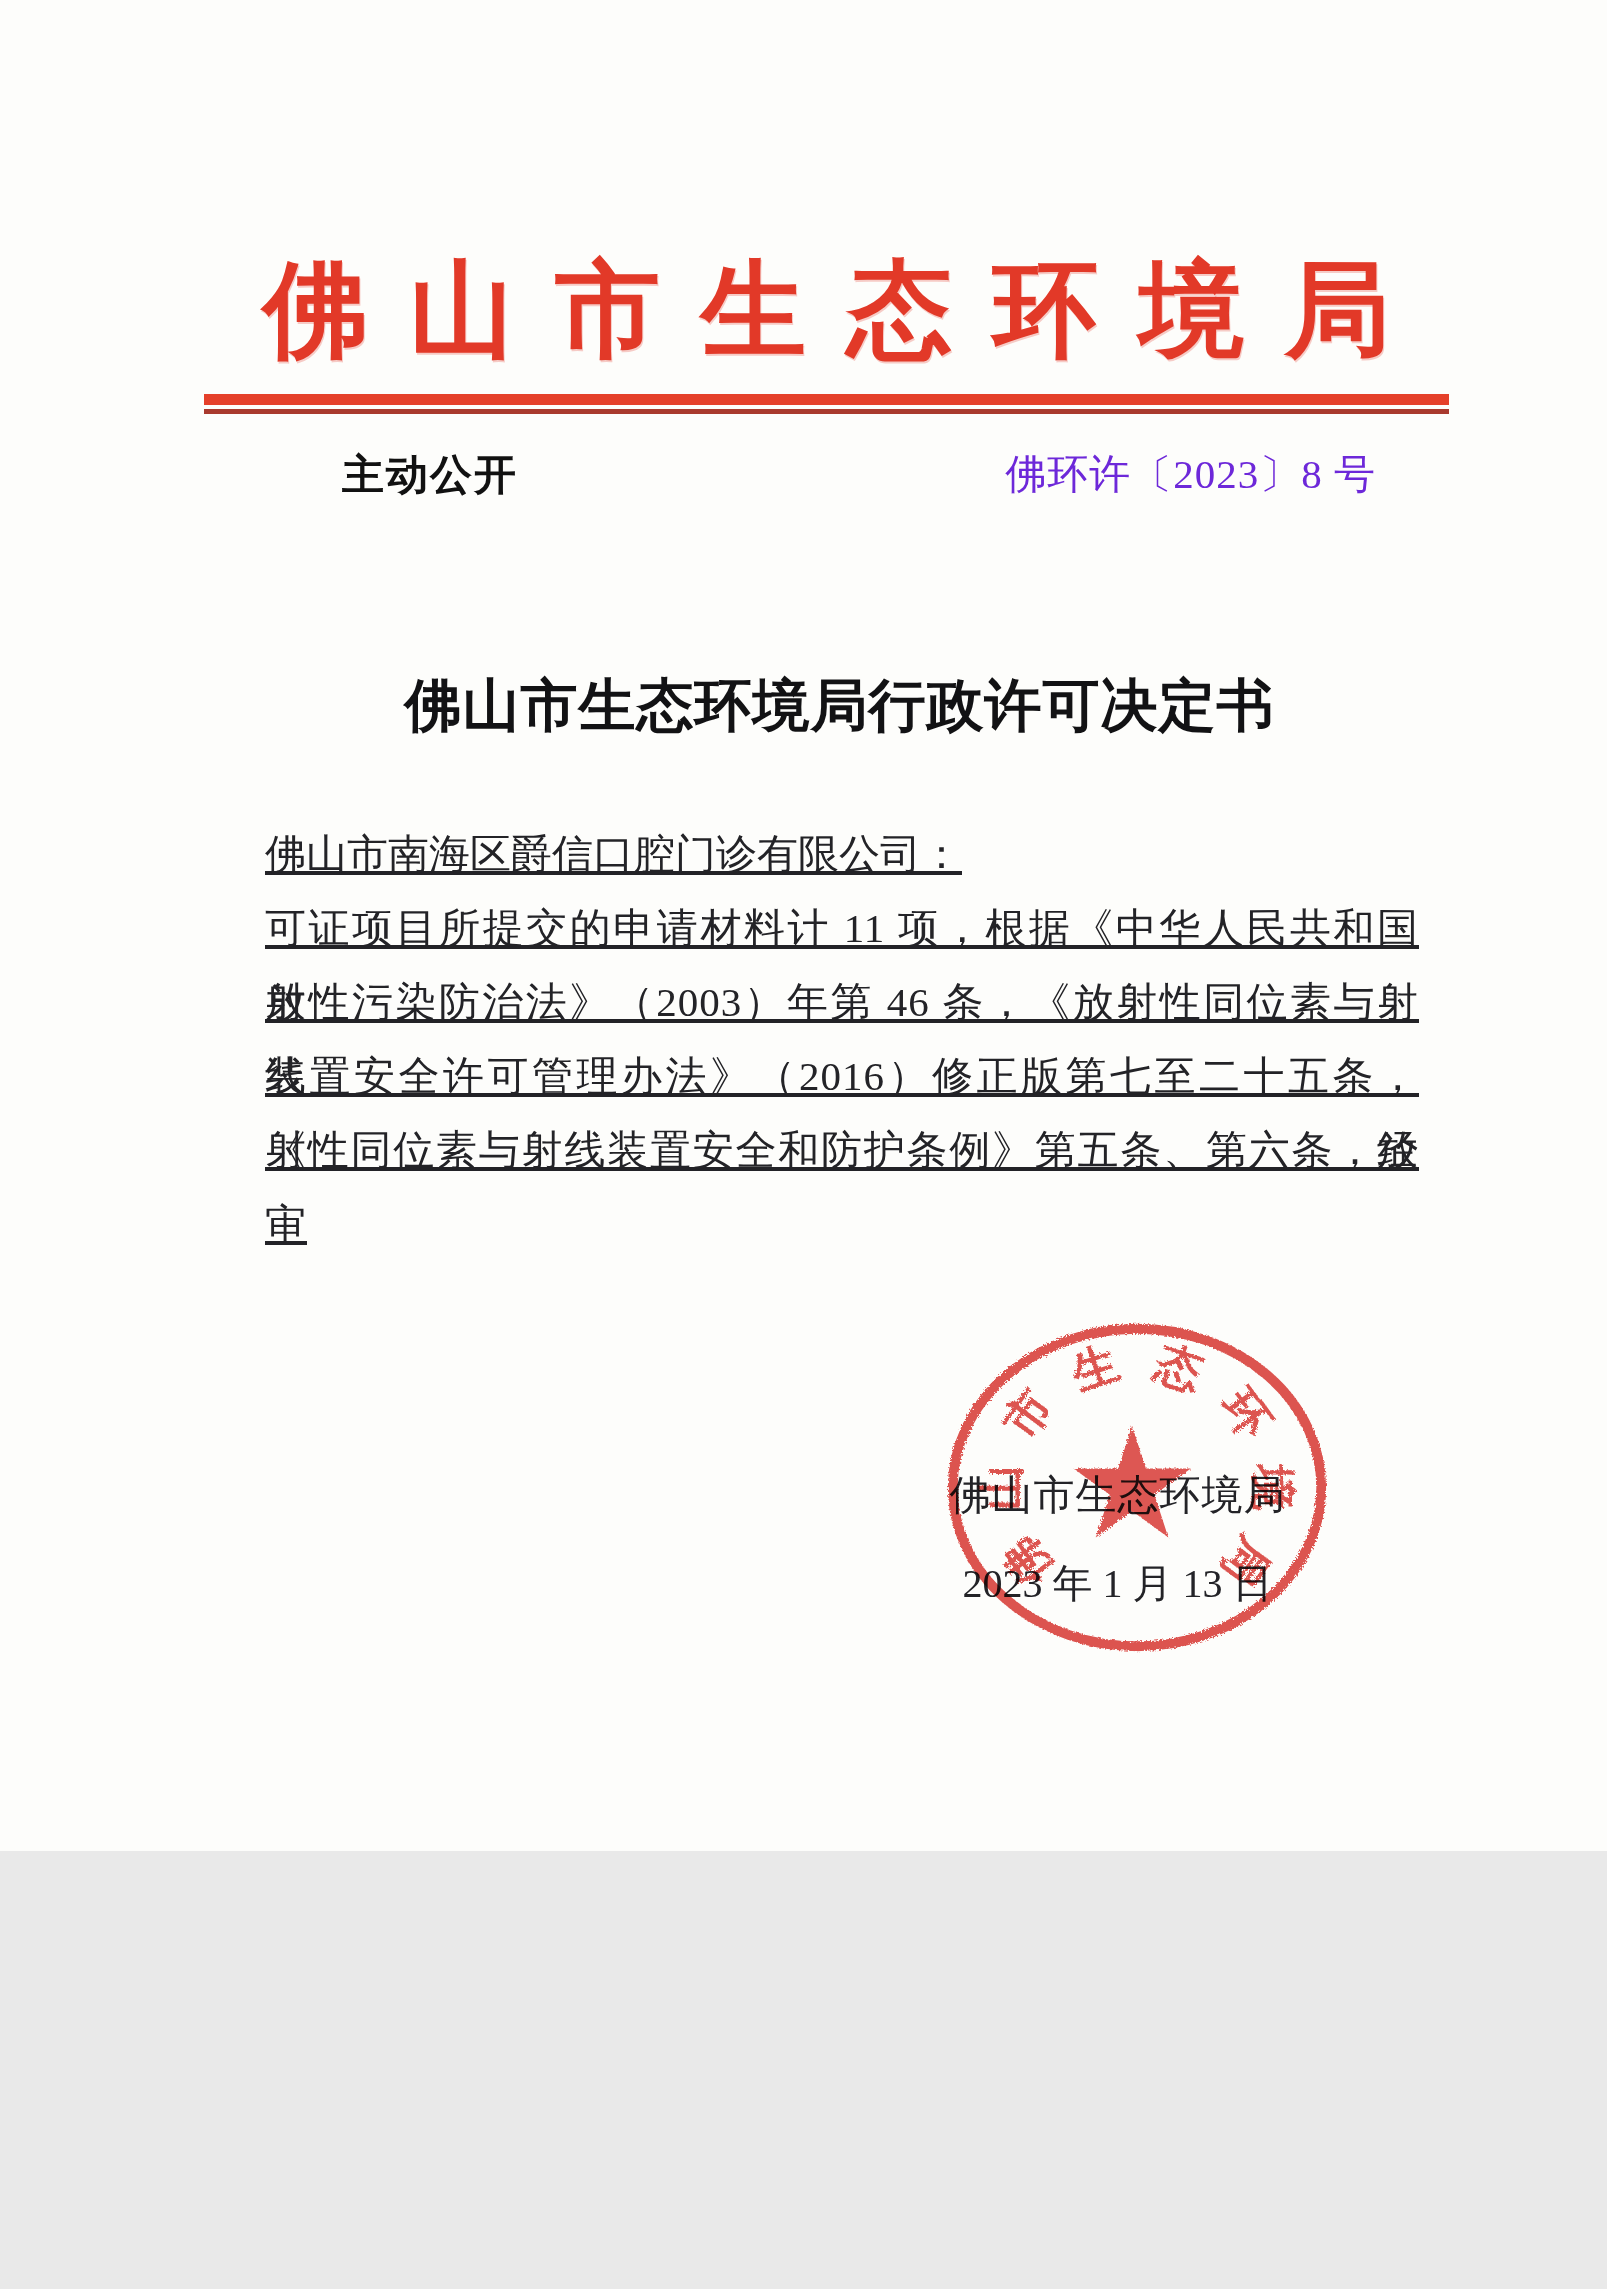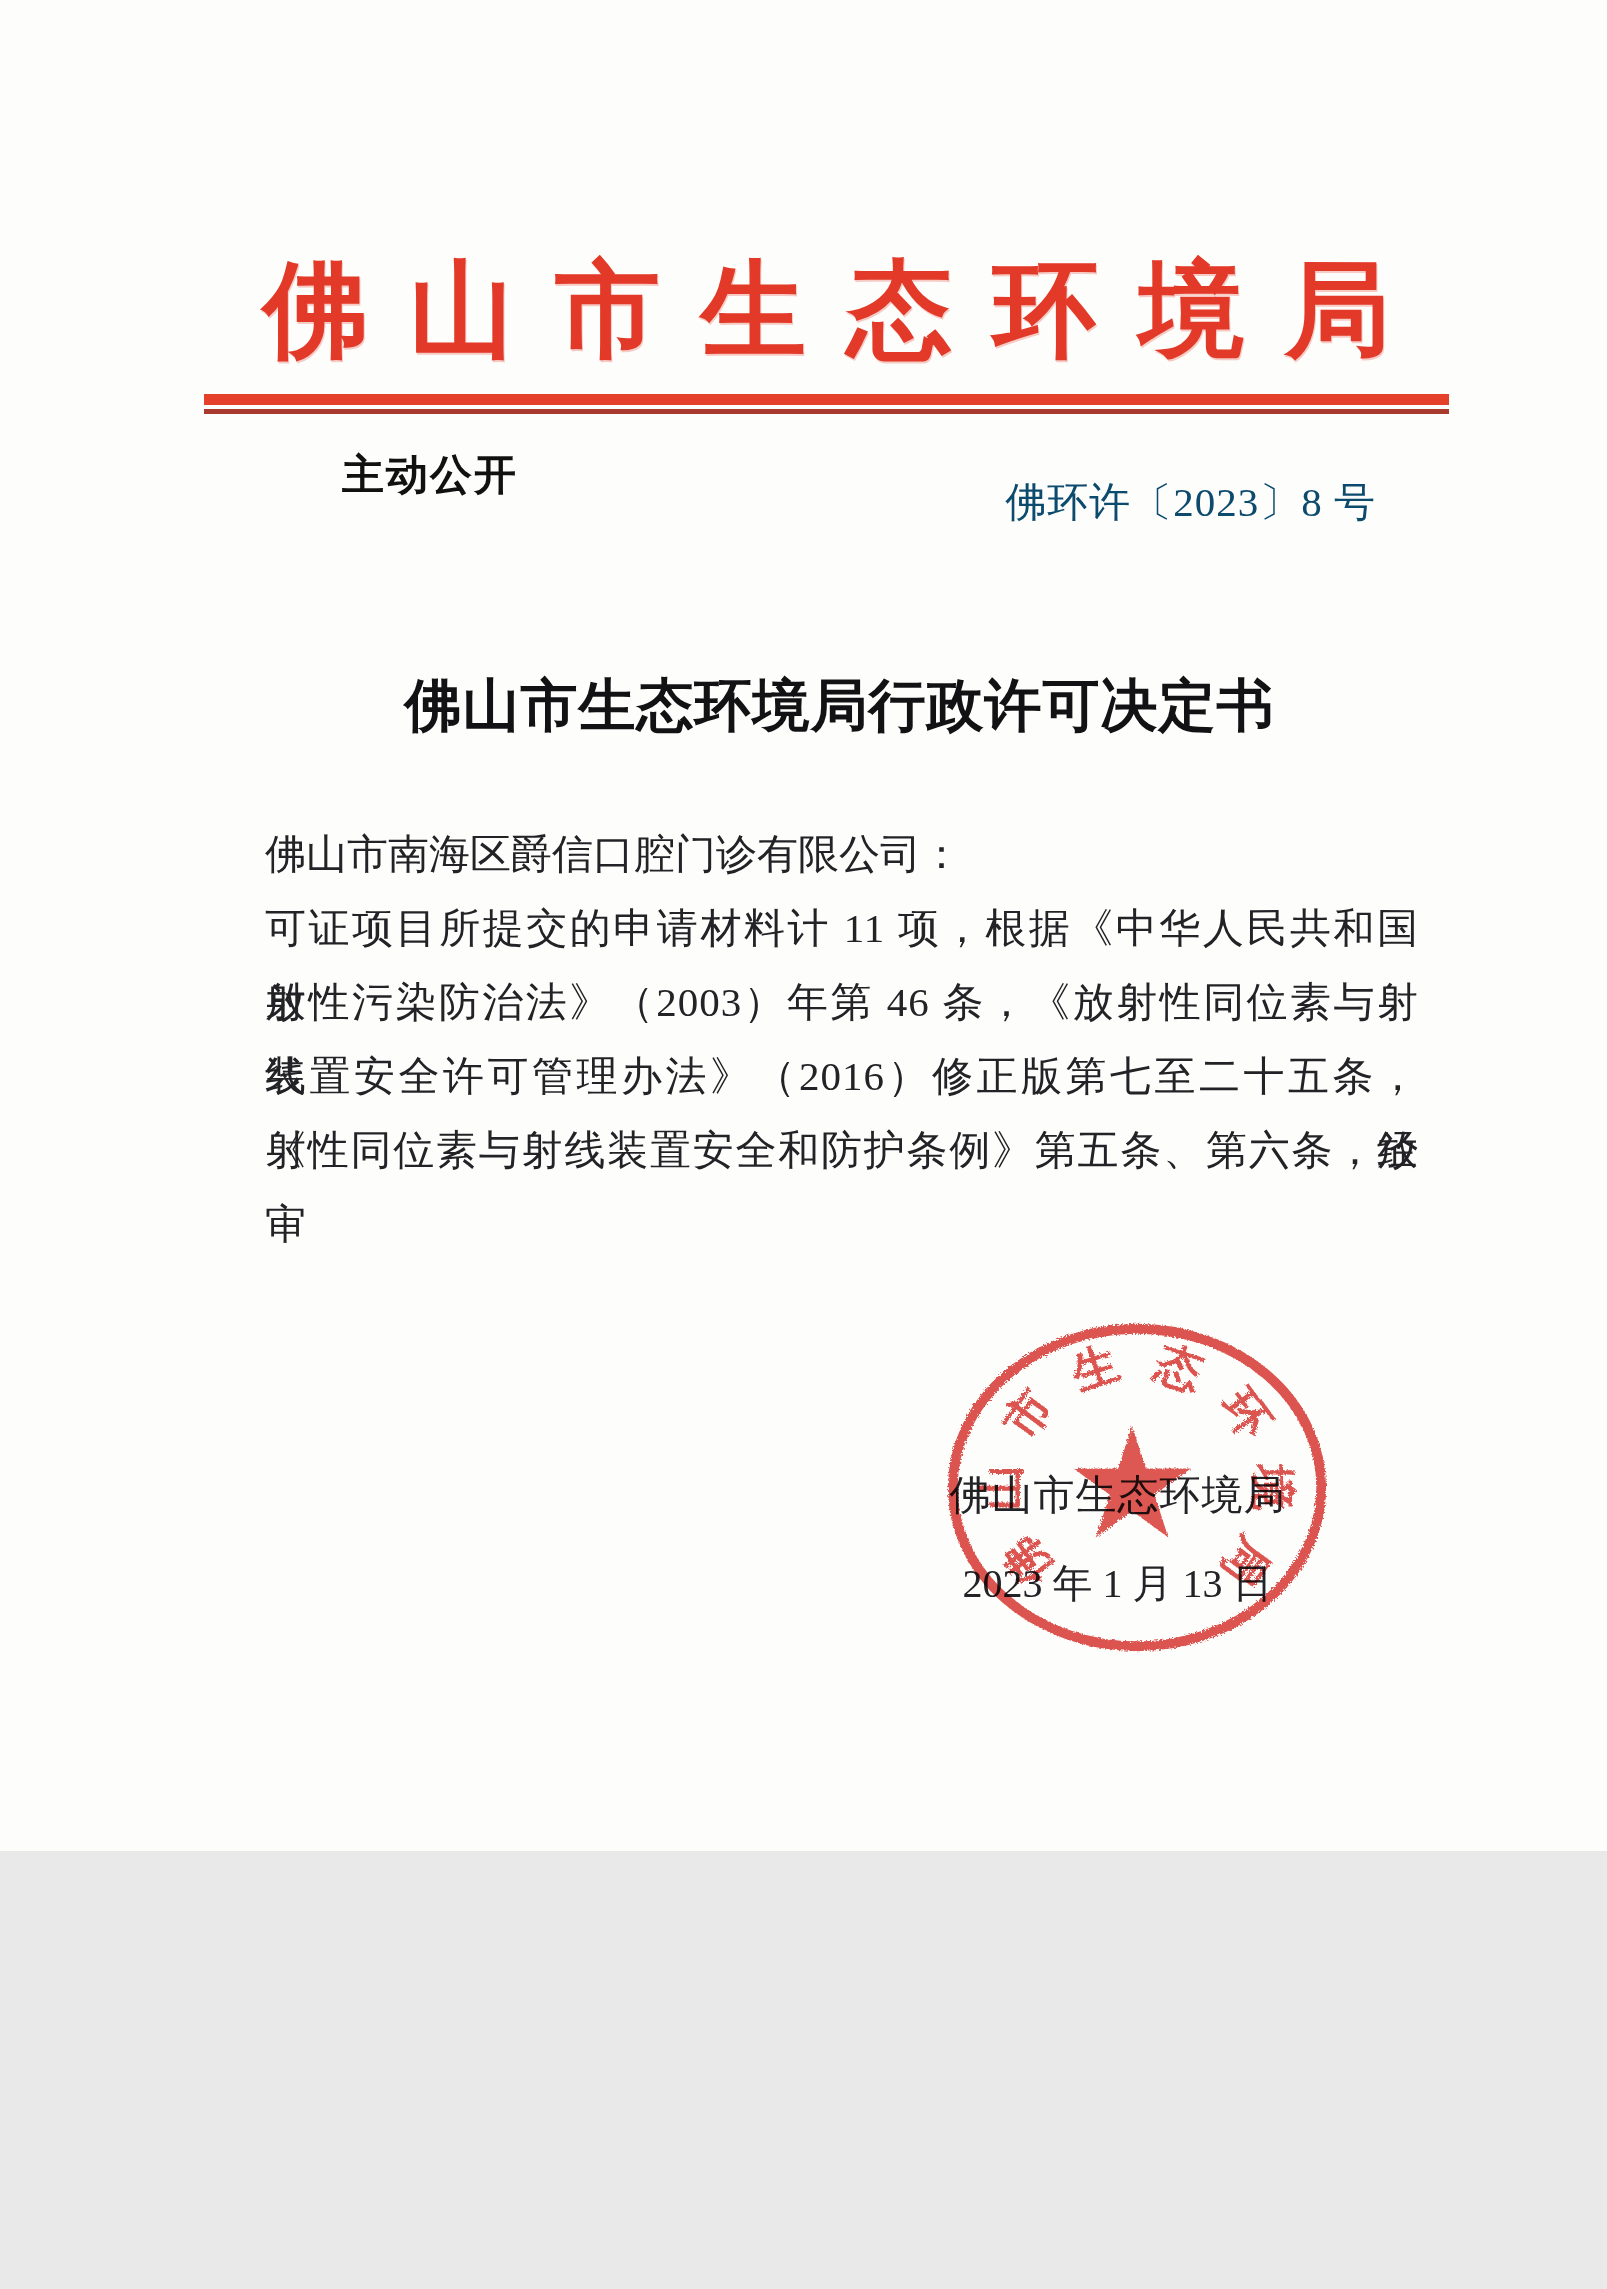--- a/index.html
+++ b/index.html
@@ -36,34 +36,34 @@
   .doc-row{
     position:absolute;top:439px;left:204px;width:1245px;height:63px;
   }
   .publicity{
     position:absolute;left:102px;top:7.8px;
     font-family:"Liberation Sans","DejaVu Sans",sans-serif;
     font-weight:bold;font-size:42px;color:#111;letter-spacing:2px;margin-left:36px;
   }
   .doc-no{
     position:absolute;right:73px;top:7.8px;
-    font-size:41px;color:#0c4a6e;letter-spacing:1px;white-space:nowrap;margin-top:28px;
+    font-size:41px;color:#6d28d9;letter-spacing:1px;white-space:nowrap;
   }
   
   .doc-title{
     position:absolute;top:655px;left:204px;width:1245px;margin:13px;
     text-align:center;font-size:57px;font-weight:bold;color:#121214;
     letter-spacing:1px;white-space:nowrap;
   }
   
   .body-text{
     position:absolute;top:817px;left:265px;width:1154px;
     font-size:41px;line-height:74px;color:#232327;
   }
-  .line{height:74px;white-space:nowrap;}
+  .line{height:74px;white-space:nowrap;text-decoration:underline;}
   .line.just{
     white-space:normal;
     text-align:justify;text-align-last:justify;
     letter-spacing:1px;
   }
   .line.indent{padding-left:82px;}
   
   .sign-block{
     position:absolute;top:1468px;left:843px;width:549px;
     text-align:center;color:#232327;

